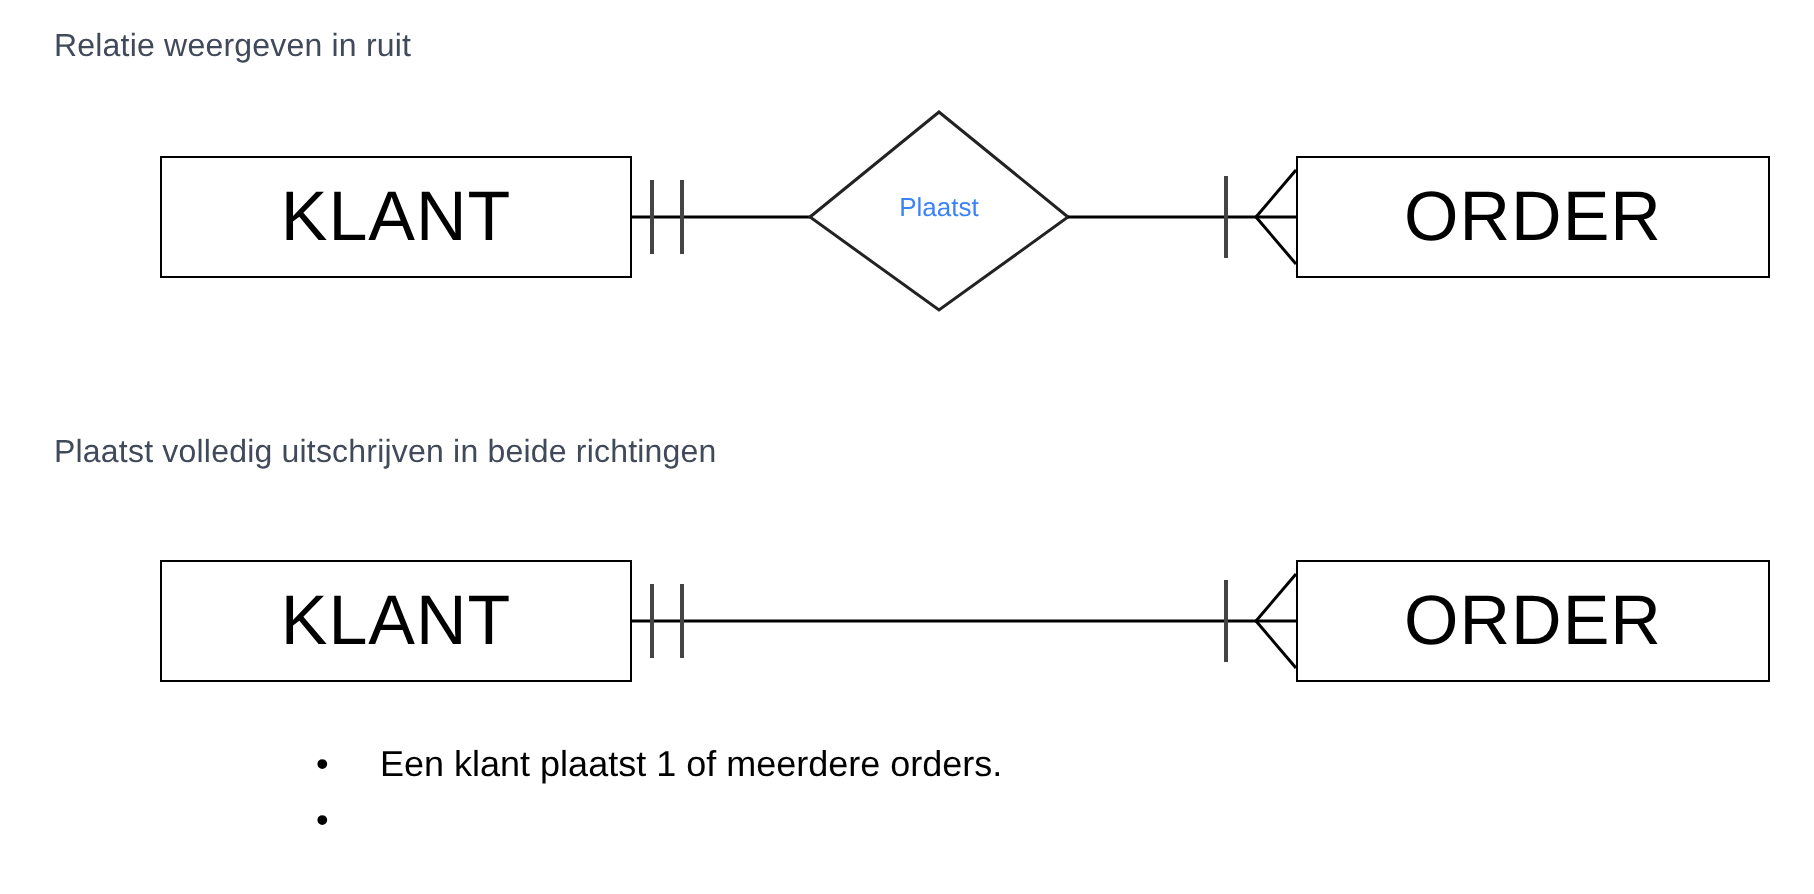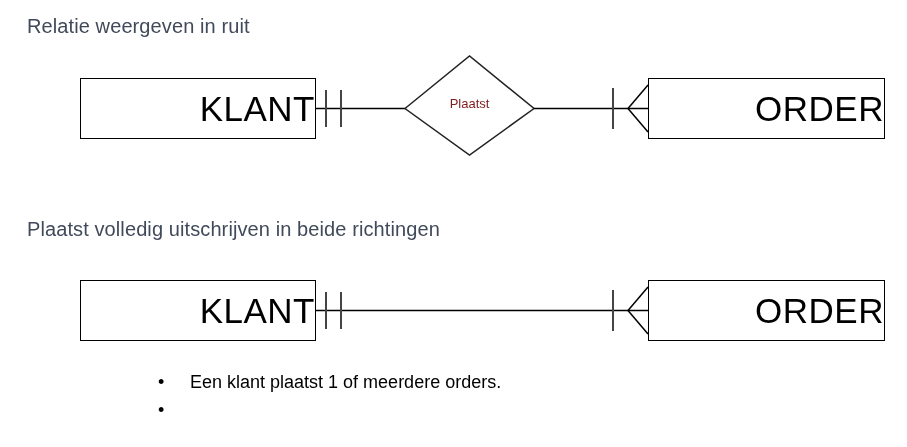--- a/index.html
+++ b/index.html
@@ -19,36 +19,36 @@
     position: absolute;
     left: 0;
     top: 0;
     width: 907px;
     height: 447px;
   }
   .heading {
     position: absolute;
     color: #414a5a;
     font-family: "Liberation Sans", sans-serif;
-    font-size: 20px;
+    font-size: 16px;
     font-weight: 400;
     letter-spacing: 0.1px;
     white-space: nowrap;
   }
   #heading-one { left: 27px; top: 15px; }
   #heading-two { left: 27px; top: 218px; }
 
   .entity-box {
     position: absolute;
     box-sizing: border-box;
     background: #ffffff;
     border: 1.6px solid #000000;
     display: flex;
     align-items: center;
-    justify-content: flex-end;
+    justify-content: center;
   }
   .entity-label {
     font-family: "Liberation Sans", sans-serif;
     font-size: 35px;
     font-weight: 400;
     color: #000000;
     letter-spacing: 0.5px;
     line-height: 1;
   }
 
@@ -67,21 +67,21 @@
   }
 
   .diamond-label {
     position: absolute;
     left: 405px;
     top: 96px;
     width: 129px;
     text-align: center;
     font-family: "Liberation Sans", sans-serif;
     font-size: 13px;
-    color: #7f1d1d;
+    color: #3b82f6;
     white-space: nowrap;
   }
 
   .bullet-list {
     position: absolute;
     left: 150px;
     top: 368px;
     margin: 0;
     padding: 0;
     list-style: none;

